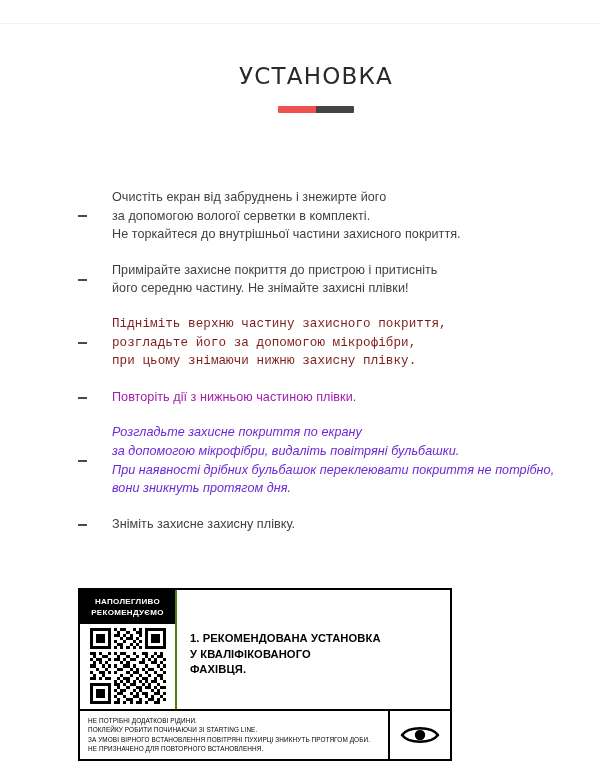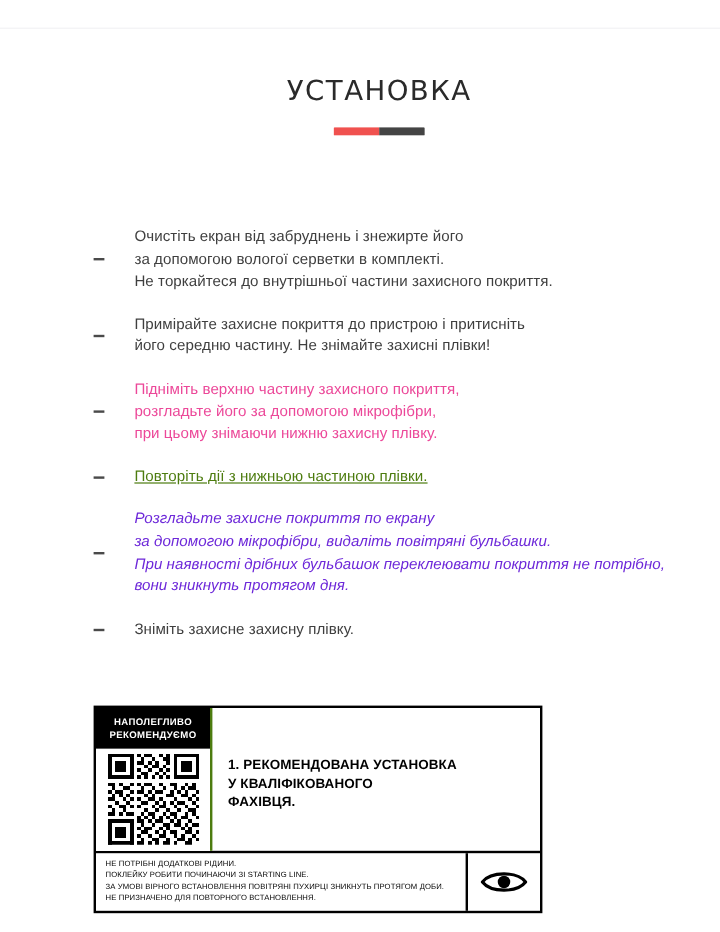--- a/index.html
+++ b/index.html
@@ -199,28 +199,28 @@
   </div>
 
   <div class="step">
     <span class="step-dash"></span>
     <span class="step-lines" style="color: rgb(63, 63, 63);">Примірайте захисне покриття до пристрою і притисніть
 його середню частину. Не знімайте захисні плівки!</span>
   </div>
 
   <div class="step">
     <span class="step-dash"></span>
-    <span class="step-lines" style="color: #ec4899;">Підніміть верхню частину захисного покриття,
+    <span class="step-lines" style="color: #7f1d1d; font-family: Liberation Mono, monospace;">Підніміть верхню частину захисного покриття,
 розгладьте його за допомогою мікрофібри,
 при цьому знімаючи нижню захисну плівку.</span>
   </div>
 
   <div class="step">
     <span class="step-dash"></span>
-    <span class="step-lines" style="color: #4d7c0f; text-decoration: underline;">Повторіть дії з нижньою частиною плівки.</span>
+    <span class="step-lines" style="color: #a21caf;">Повторіть дії з нижньою частиною плівки.</span>
   </div>
 
   <div class="step">
     <span class="step-dash"></span>
     <span class="step-lines" style="color: #6d28d9; font-style: italic;">Розгладьте захисне покриття по екрану
 за допомогою мікрофібри, видаліть повітряні бульбашки.
 При наявності дрібних бульбашок переклеювати покриття не потрібно,
 вони зникнуть протягом дня.</span>
   </div>
 

